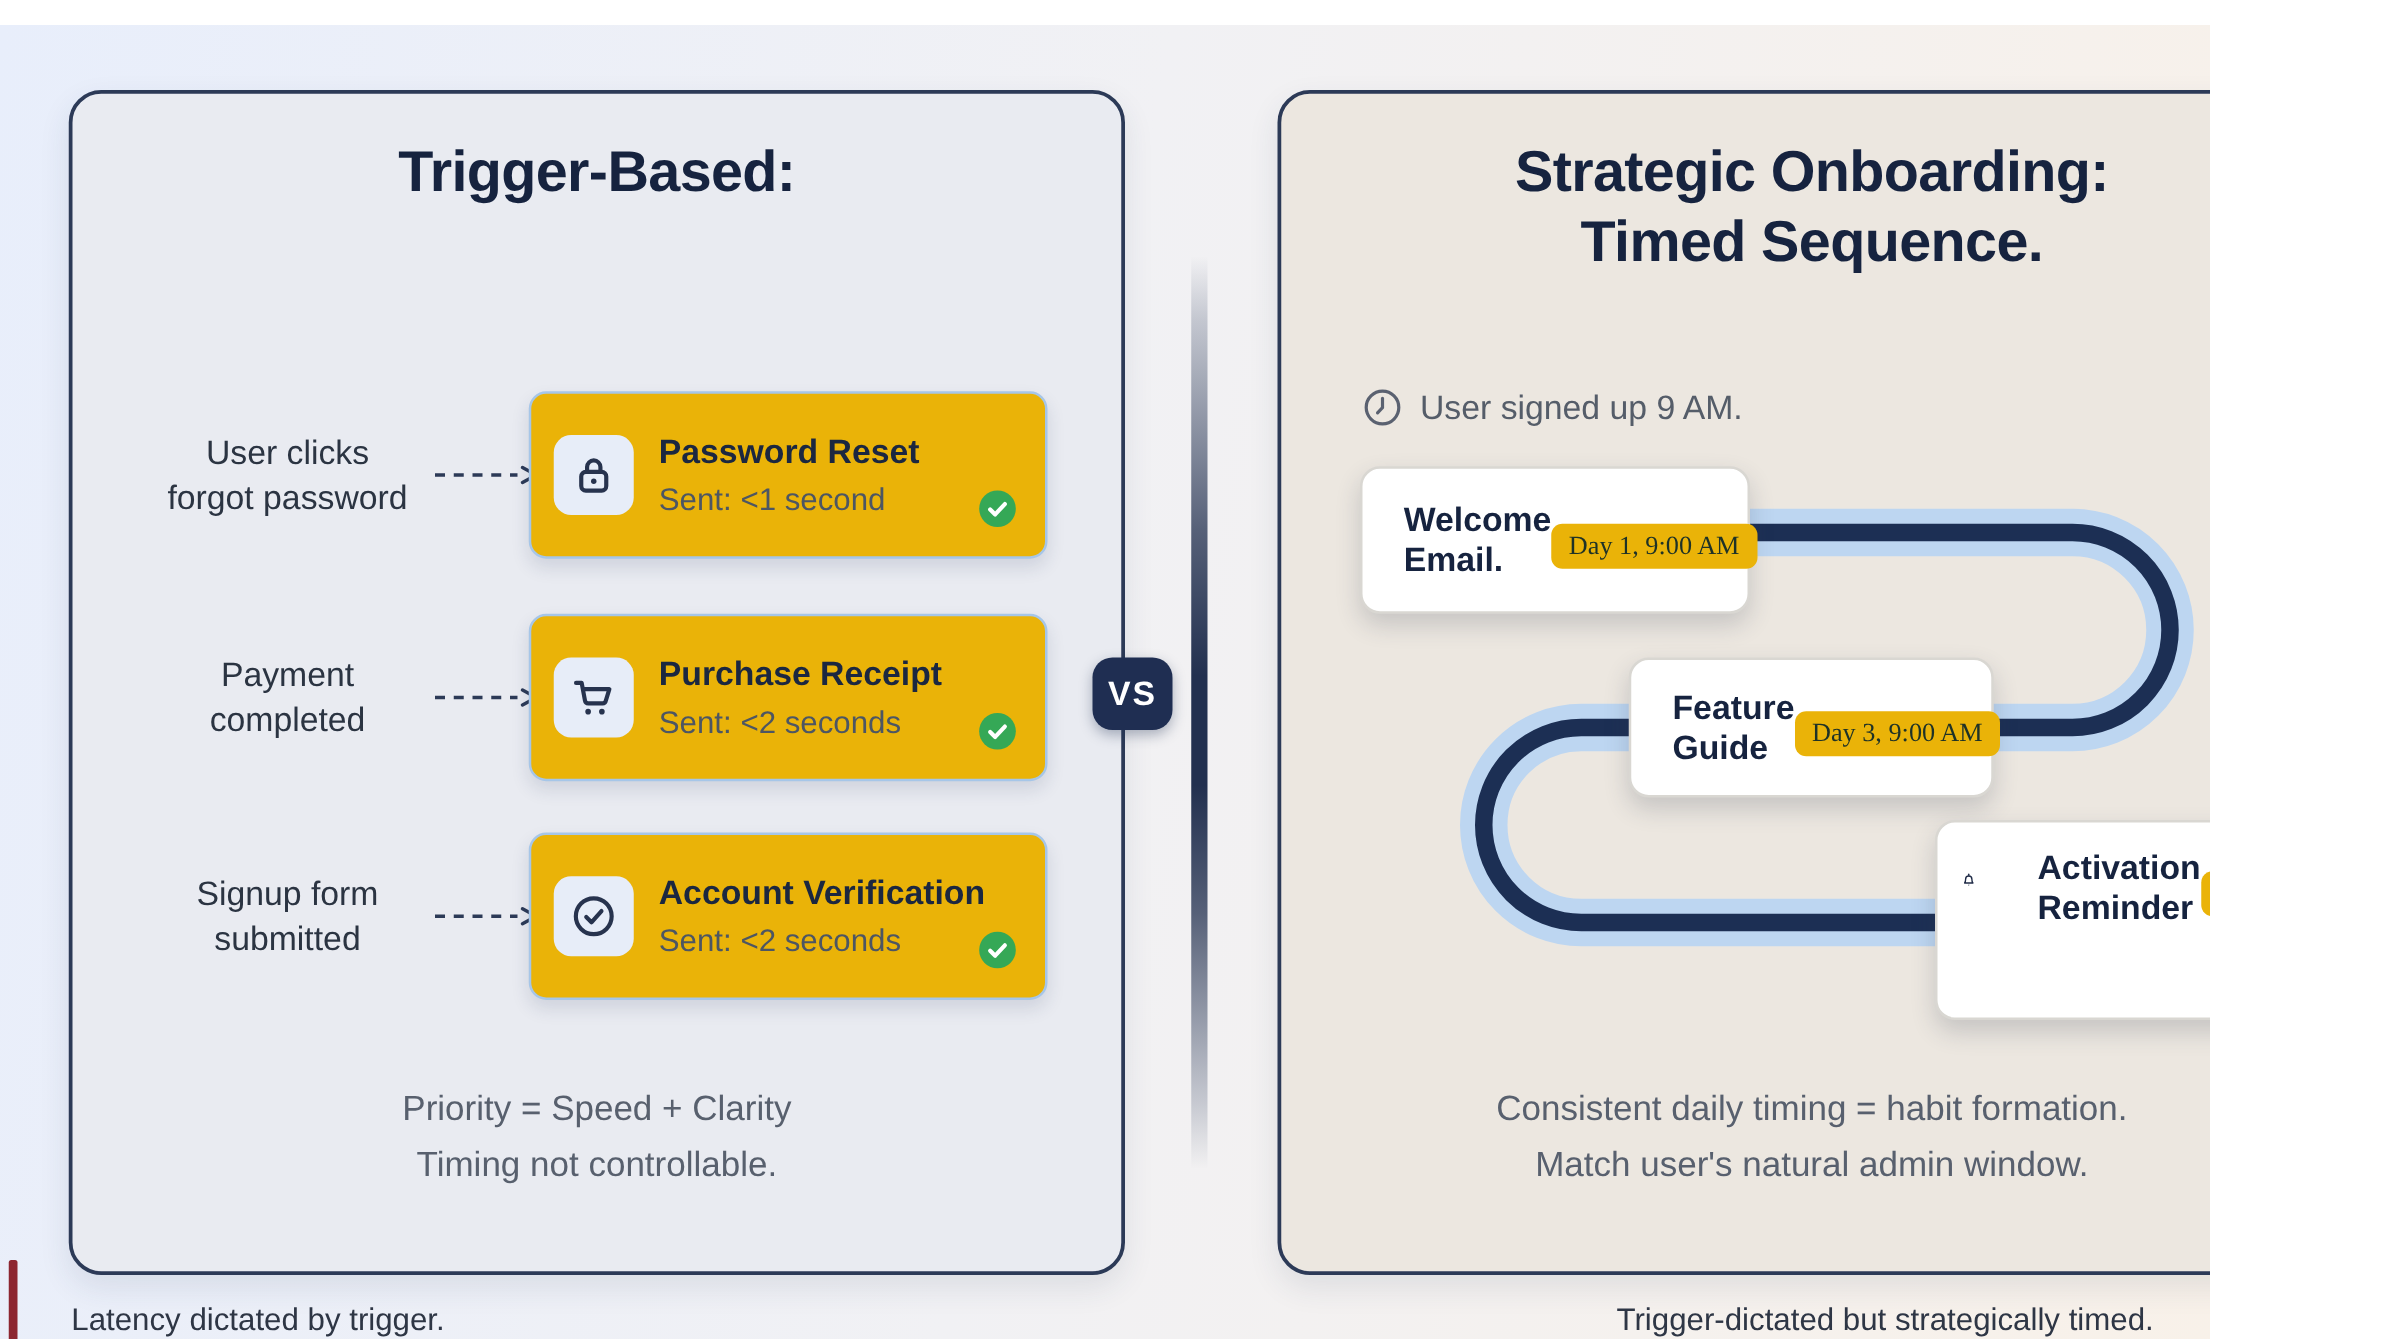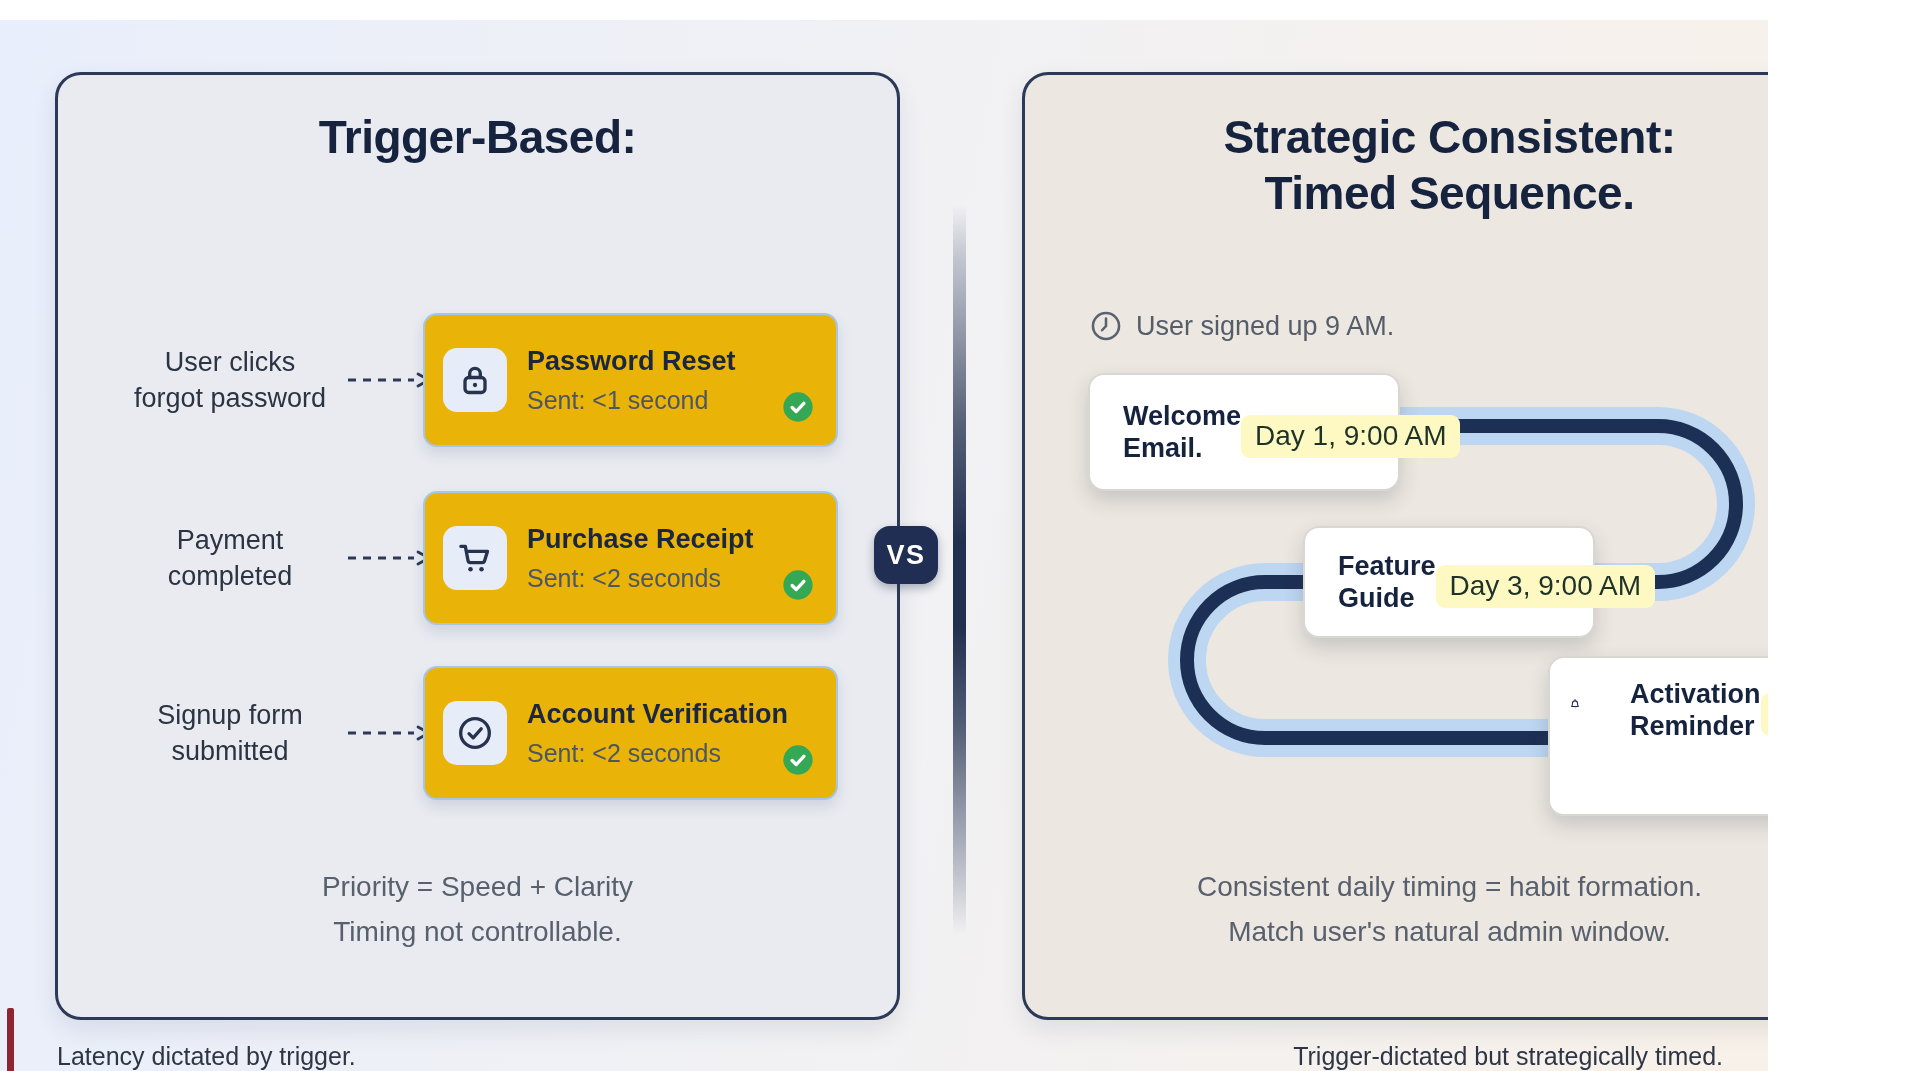--- a/index.html
+++ b/index.html
@@ -49,22 +49,22 @@
 
   
   .note{position:absolute;left:64px;top:234px;display:flex;align-items:center;gap:13px;
     font-size:27px;color:#555d69;}
   .path-svg{position:absolute;left:0;top:0;z-index:1;}
   .step-card{position:absolute;background:#ffffff;border:2px solid #d9d7d2;border-radius:16px;
     box-shadow:0 9px 20px rgba(50,60,80,0.20);box-sizing:border-box;display:flex;gap:15px;
     z-index:2;padding:16px 18px;}
   .step-text{display:flex;flex-direction:row;align-items:center;}
   .step-title{font-size:27px;font-weight:700;color:#16233f;line-height:1.2;}
-  .step-badge{display:inline-block;margin-top:9px;background:#fef9c3;color:#1e3227;
-    font-size:28px;padding:5px 14px 6px;border-radius:9px;white-space:nowrap;}
+  .step-badge{display:inline-block;margin-top:9px;background:#eab308;color:#1e3227;
+    font-size:21px;padding:5px 14px 6px;border-radius:9px;white-space:nowrap;font-family:Liberation Serif, serif;}
   .card-welcome{left:63px;top:298px;width:312px;height:118px;align-items:center;}
   .card-feature{left:278px;top:451px;width:292px;height:112px;align-items:center;}
   .card-activation{left:523px;top:581px;width:274px;height:160px;align-items:flex-start;padding-top:20px;gap:48px;}
   .edge-mark{position:absolute;left:7px;top:988px;width:7px;height:74px;background:#8d2630;border-radius:2px;}
 </style>
 </head>
 <body>
 
 <div class="canvas">
 
@@ -156,21 +156,21 @@
     </div>
   </div>
 
   <div class="divider-line"></div>
   <div class="vs-badge">
     <span>VS</span>
   </div>
 
   <div class="panel panel-right">
     <div class="panel-title">
-      <span style="display:block">Strategic Consistent:</span>
+      <span style="display:block">Strategic Onboarding:</span>
       <span style="display:block">Timed Sequence.</span>
     </div>
 
     <div class="note">
       <svg width="34" height="34" viewBox="0 0 24 24" fill="none" stroke="#5a6170" stroke-width="1.8" stroke-linecap="round">
         <circle cx="12" cy="12" r="9.2"></circle>
         <path d="M12 6.8 V12 l-2.8 3"></path>
       </svg>
       <span>User signed up 9 AM.</span>
     </div>

